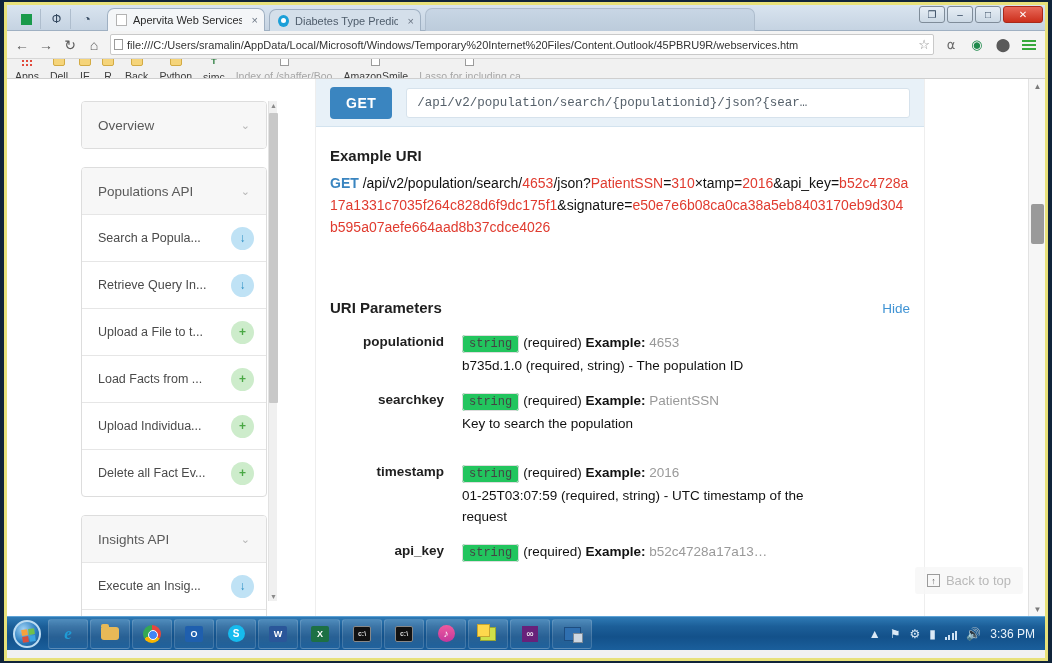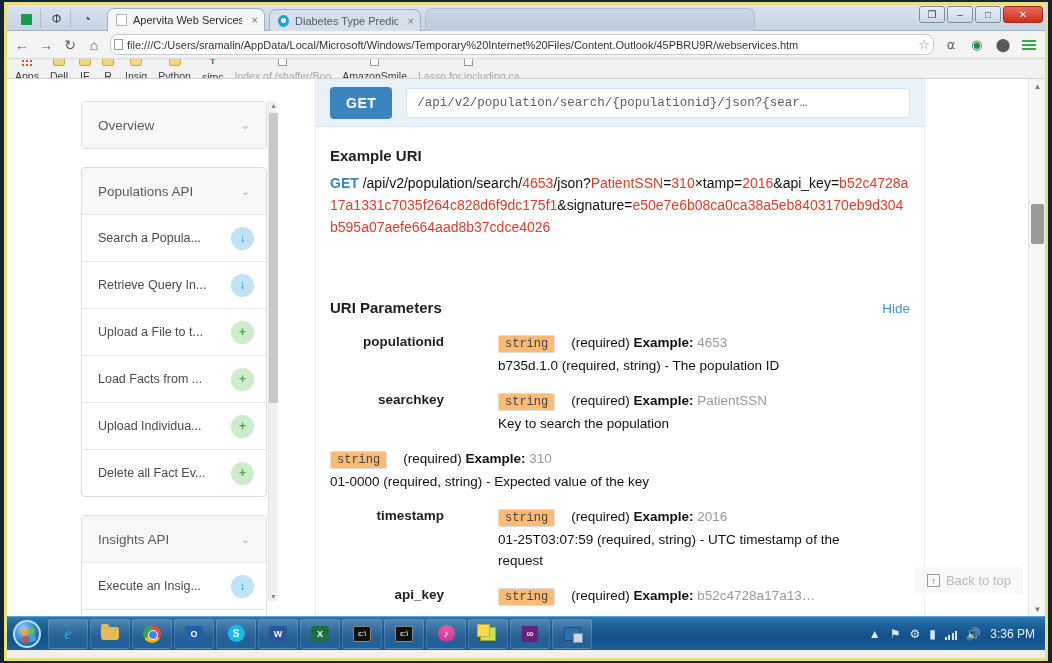--- a/index.html
+++ b/index.html
@@ -80,21 +80,21 @@
   #omnirow {
     height: 28px; background: #f3f3f3; border-bottom: 1px solid #d7d7d7;
     display: flex; align-items: center; padding: 0 4px; gap: 2px;
   }
   .navbtn {
     width: 22px; height: 22px; display: flex; align-items: center; justify-content: center;
     font-size: 14px; color: #5a5a5a;
   }
   #urlbox {
     flex: 1; height: 21px; background: #fff; border: 1px solid #c9c9c9;
-    border-radius: 8px; display: flex; align-items: center;
+    border-radius: 2px; display: flex; align-items: center;
     padding: 0 3px; gap: 4px; margin: 0 3px; overflow: hidden;
   }
   #urlbox .pageicon {
     width: 9px; height: 11px; border: 1px solid #9b9b9b; background: #fff;
     flex: 0 0 auto;
   }
   #urlbox .urltext {
     font-size: 11px; color: #333; white-space: nowrap; overflow: hidden;
     flex: 1;
   }
@@ -214,31 +214,31 @@
     padding: 0 14px 6px 14px;
     font-size: 14px; line-height: 22px; color: #111;
     word-break: break-all;
   }
   .u-get { color: #3a85c0; font-weight: bold; }
   .u-red { color: #e03b2f; }
   .u-black { color: #111; }
 
   
   #params { padding: 10px 14px 0 14px; }
-  .prow { display: flex; margin-bottom: 14px; gap: 36px; }
+  .prow { display: flex; margin-bottom: 14px; }
   .pname {
     width: 132px; flex: 0 0 auto; text-align: right; padding-right: 18px;
     font-size: 13.5px; font-weight: bold; color: #1f1f1f; padding-top: 2px;
   }
   .pbody { flex: 1; }
   .pline1 { font-size: 13.5px; color: #111; line-height: 21px; }
   .ptype {
     font-family: "Liberation Mono", monospace; font-size: 12px; color: #444;
-    background: #fdba74; border: 1px solid #ddd; border-radius: 3px;
-    padding: 1px 6px; margin-right: 16px;
+    background: #22c55e; border: 1px solid #ddd; border-radius: 3px;
+    padding: 1px 6px; margin-right: 4px;
   }
   .preq { color: #111; }
   .pex-label { font-weight: bold; color: #111; }
   .pex-val { color: #999; }
   .pline2 { font-size: 13.5px; color: #111; line-height: 21px; }
 
   
   #backtotop {
     position: absolute; right: 22px; bottom: 22px;
     background: rgba(247,247,247,.82); color: #b9b9b9;
@@ -405,21 +405,21 @@
     <div class="bm">
       <span class="fld"></span>
       <span>IE</span>
     </div>
     <div class="bm">
       <span class="fld"></span>
       <span>R</span>
     </div>
     <div class="bm">
       <span class="fld"></span>
-      <span>Insig</span>
+      <span>Back</span>
     </div>
     <div class="bm">
       <span class="fld"></span>
       <span>Python</span>
     </div>
     <div class="bm">
       <span class="tree">✝</span>
       <span>sjmc</span>
     </div>
     <div class="bm faded">
@@ -543,28 +543,20 @@
                   <div class="pline1">
                     <span class="ptype">string</span><span class="preq">(required)</span>
                     <span class="pex-label">Example:</span>
                     <span class="pex-val">PatientSSN</span>
                   </div>
                   <div class="pline2">Key to search the population</div>
                 </div>
               </div>
 
               <div class="prow">
-                <div class="pbody">
-                  <div class="pline1">
-                    <span class="ptype">string</span><span class="preq">(required)</span>
-                    <span class="pex-label">Example:</span>
-                    <span class="pex-val">310</span>
-                  </div>
-                  <div class="pline2">01-0000 (required, string) - Expected value of the key</div>
-                </div>
               </div>
 
               <div class="prow">
                 <div class="pname">timestamp</div>
                 <div class="pbody">
                   <div class="pline1">
                     <span class="ptype">string</span><span class="preq">(required)</span>
                     <span class="pex-label">Example:</span>
                     <span class="pex-val">2016</span>
                   </div>

